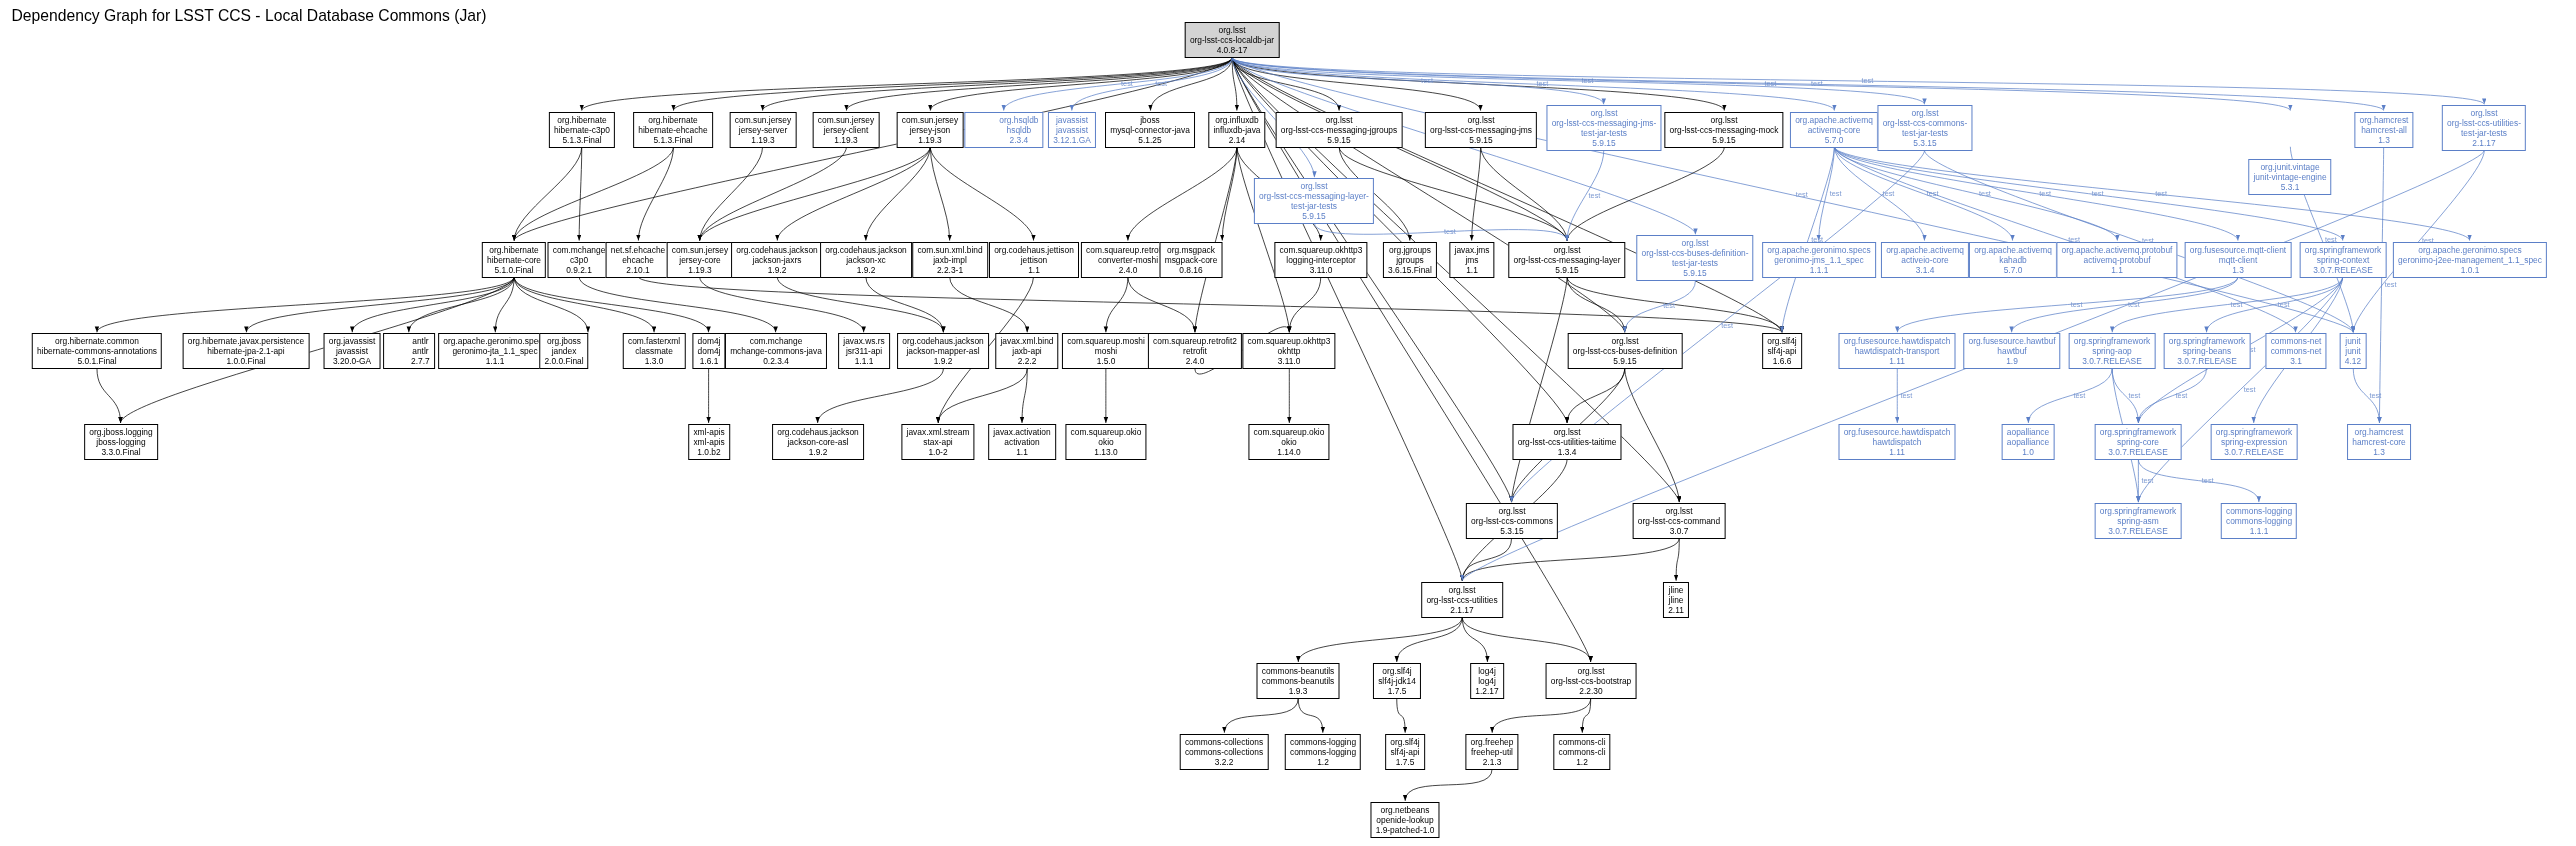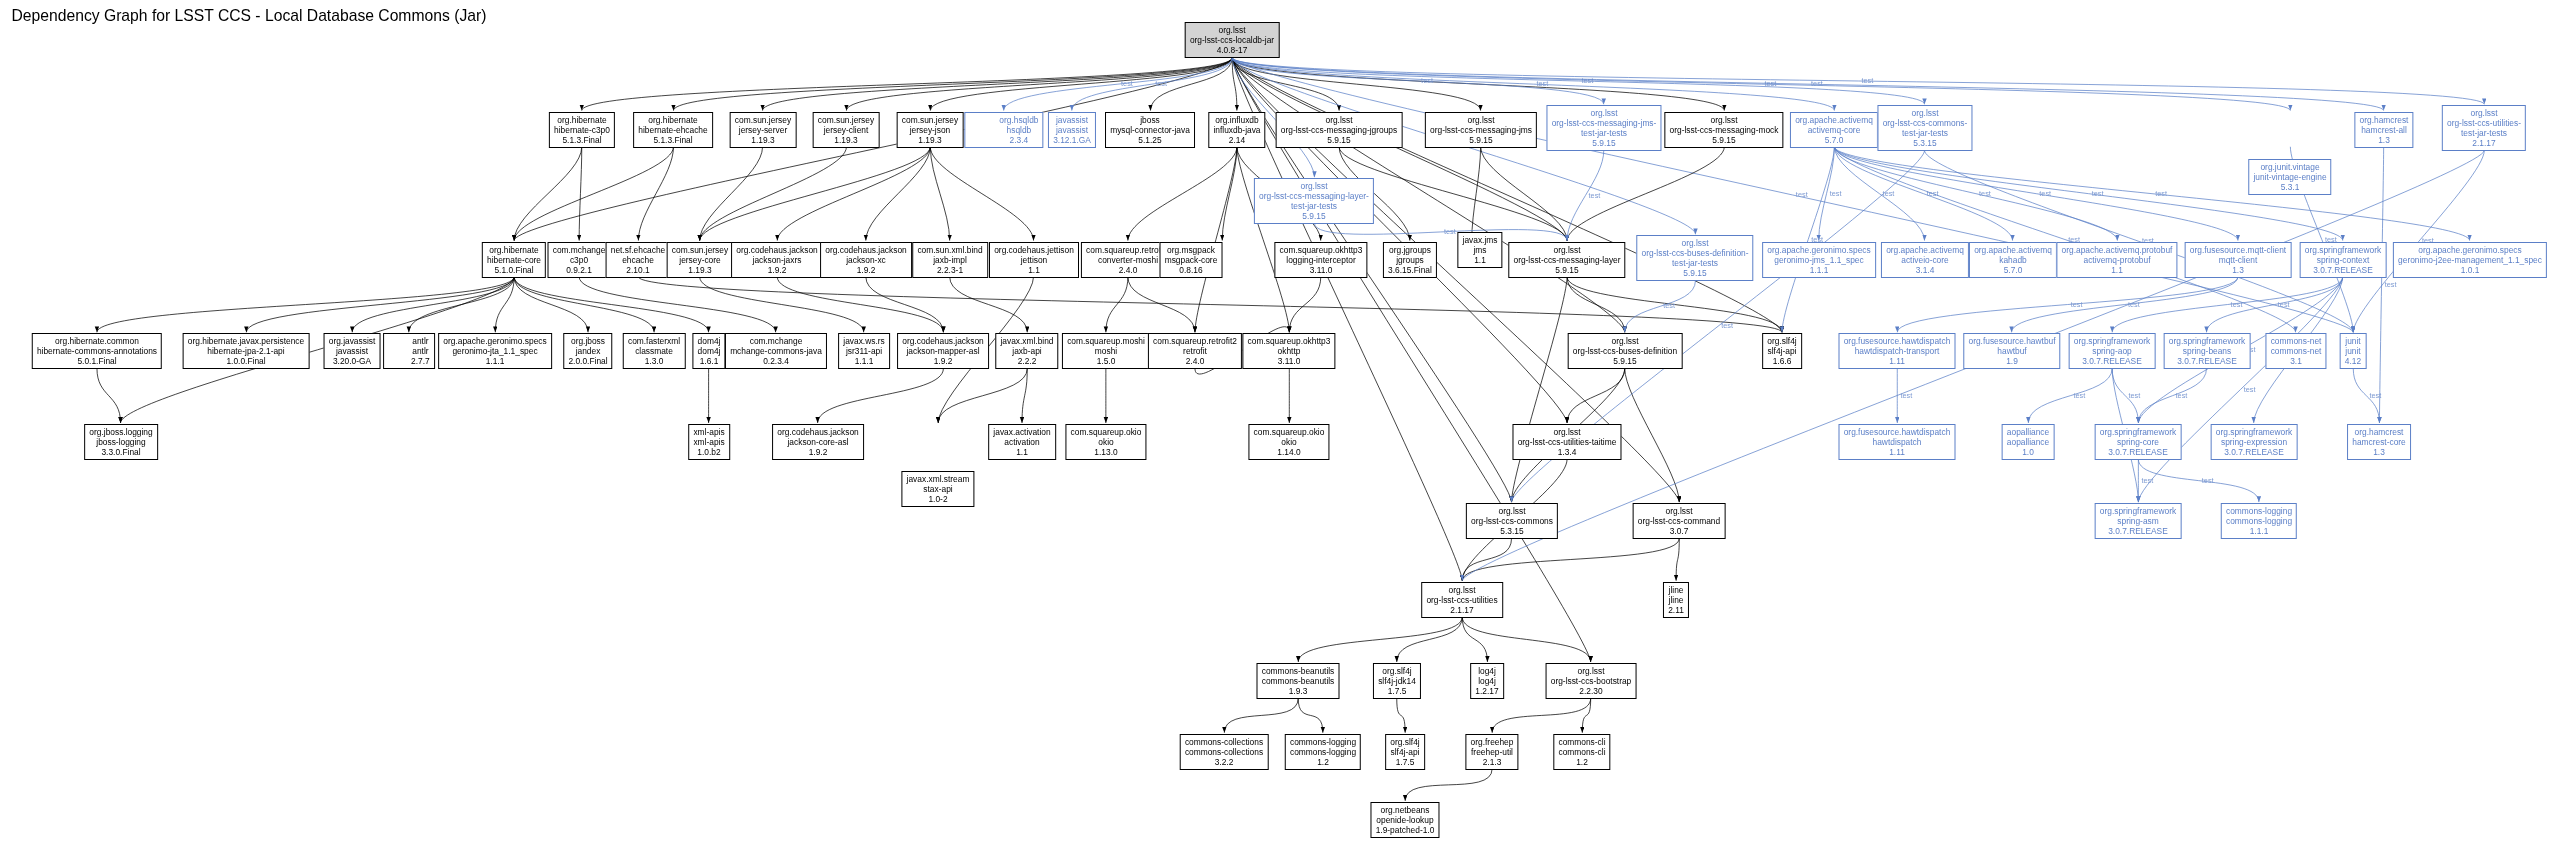--- a/index.html
+++ b/index.html
@@ -365,21 +365,21 @@
     <div class="node compile" style="left: 1321px; top: 242px;">
       <div>com.squareup.okhttp3</div>
       <div>logging-interceptor</div>
       <div>3.11.0</div>
     </div>
     <div class="node compile" style="left: 1410px; top: 242px;">
       <div>org.jgroups</div>
       <div>jgroups</div>
       <div>3.6.15.Final</div>
     </div>
-    <div class="node compile" style="left: 1472px; top: 232px; margin-left: 8px;">
+    <div class="node compile" style="left: 1472px; top: 242px;">
       <div>javax.jms</div>
       <div>jms</div>
       <div>1.1</div>
     </div>
     <div class="node compile" style="left: 1567px; top: 242px;">
       <div>org.lsst</div>
       <div>org-lsst-ccs-messaging-layer</div>
       <div>5.9.15</div>
     </div>
     <div class="node test" style="left: 1695px; top: 235px;">
@@ -441,21 +441,21 @@
     <div class="node compile" style="left: 409px; top: 333px; padding-left: 27px;">
       <div>antlr</div>
       <div>antlr</div>
       <div>2.7.7</div>
     </div>
     <div class="node compile" style="left: 495px; top: 333px;">
       <div>org.apache.geronimo.specs</div>
       <div>geronimo-jta_1.1_spec</div>
       <div>1.1.1</div>
     </div>
-    <div class="node compile" style="left: 588px; top: 333px;">
+    <div class="node compile" style="left: 564px; top: 333px;">
       <div>org.jboss</div>
       <div>jandex</div>
       <div>2.0.0.Final</div>
     </div>
     <div class="node compile" style="left: 654px; top: 333px;">
       <div>com.fasterxml</div>
       <div>classmate</div>
       <div>1.3.0</div>
     </div>
     <div class="node compile" style="left: 709px; top: 333px;">
@@ -546,21 +546,21 @@
     <div class="node compile" style="left: 709px; top: 424px;">
       <div>xml-apis</div>
       <div>xml-apis</div>
       <div>1.0.b2</div>
     </div>
     <div class="node compile" style="left: 818px; top: 424px;">
       <div>org.codehaus.jackson</div>
       <div>jackson-core-asl</div>
       <div>1.9.2</div>
     </div>
-    <div class="node compile" style="left: 938px; top: 424px; margin-top: 47px;">
+    <div class="node compile" style="left: 938px; top: 424px;">
       <div>javax.xml.stream</div>
       <div>stax-api</div>
       <div>1.0-2</div>
     </div>
     <div class="node compile" style="left: 1022px; top: 424px;">
       <div>javax.activation</div>
       <div>activation</div>
       <div>1.1</div>
     </div>
     <div class="node compile" style="left: 1106px; top: 424px;">

